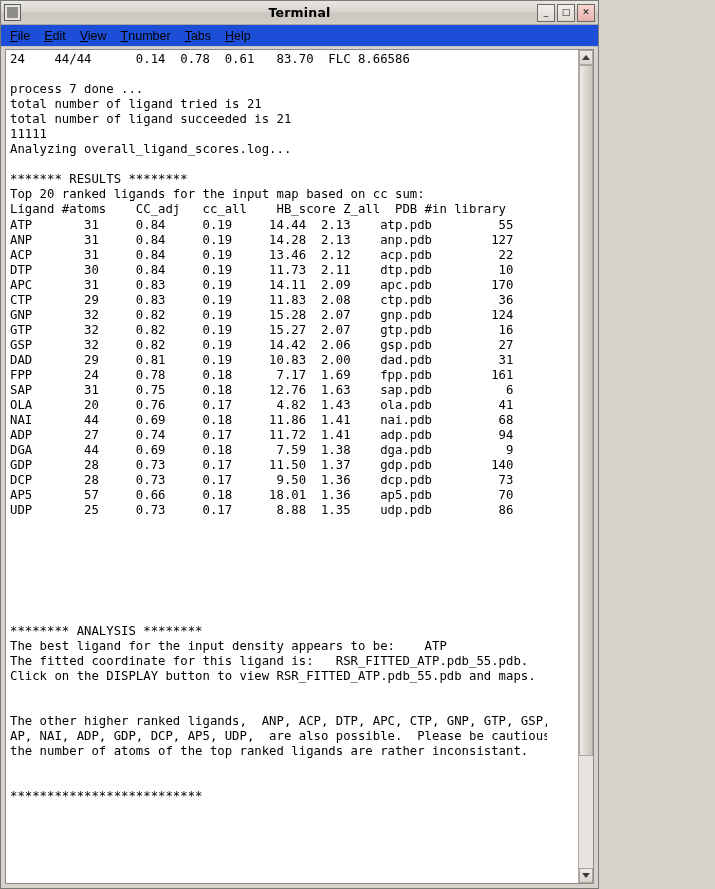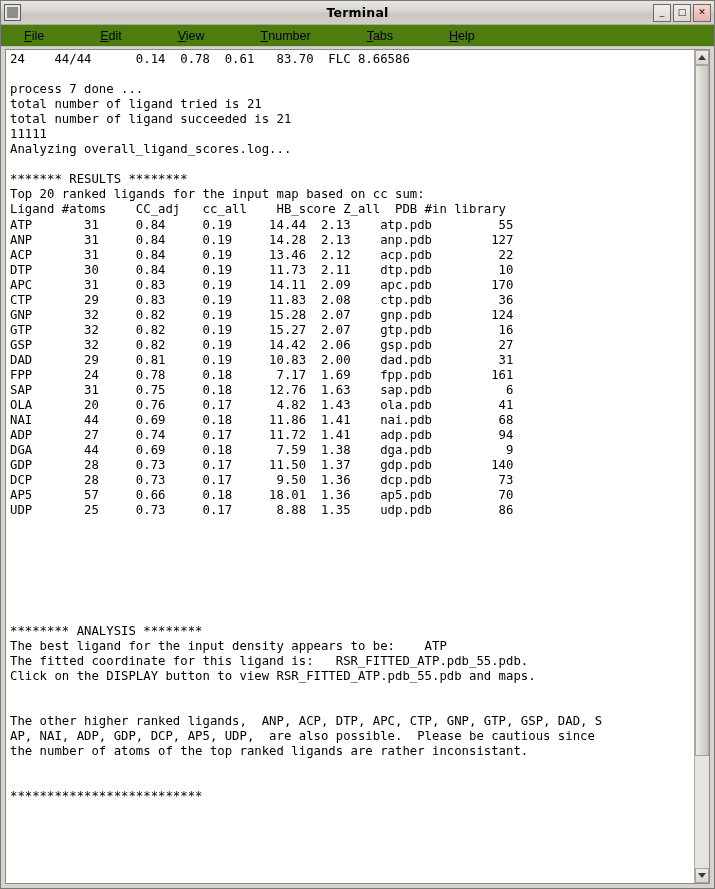--- a/index.html
+++ b/index.html
@@ -2,21 +2,21 @@
 <html><head>
 <meta charset="utf-8">
 <style>
   html, body {
     margin: 0;
     padding: 0;
     background: #d6d2cc;
     font-family: "DejaVu Sans", sans-serif;
   }
   #app {
-    width: 715px;
+    width: 599px;
     height: 889px;
     position: relative;
     box-sizing: border-box;
     background: #d6d2cc;
     border: 1px solid #7c7a76;
     overflow: hidden;
   }
   
   .titlebar {
     height: 24px;
@@ -71,27 +71,26 @@
     line-height: 1;
     color: #111;
     font-family: "DejaVu Sans", sans-serif;
   }
   .win-btn.close {
     background: linear-gradient(to bottom, #f6d7d4, #e8b0aa);
   }
   
   .menubar {
     height: 22px;
-    background: #4d7c0f;
-    display: flex;
-    align-items: center;
-    padding-left: 16px;
+    background: #1d4ed8;
+    display: flex;
+    align-items: center;
+    padding-left: 2px;
     box-sizing: border-box;
     border-bottom: 1px solid #c4c0ba;
-    gap: 42px;
   }
   .menu-item {
     font-size: 12.5px;
     color: #000;
     padding: 2px 7px;
     font-family: "Liberation Sans", sans-serif;
   }
   .menu-item .mn {
     text-decoration: underline;
   }

